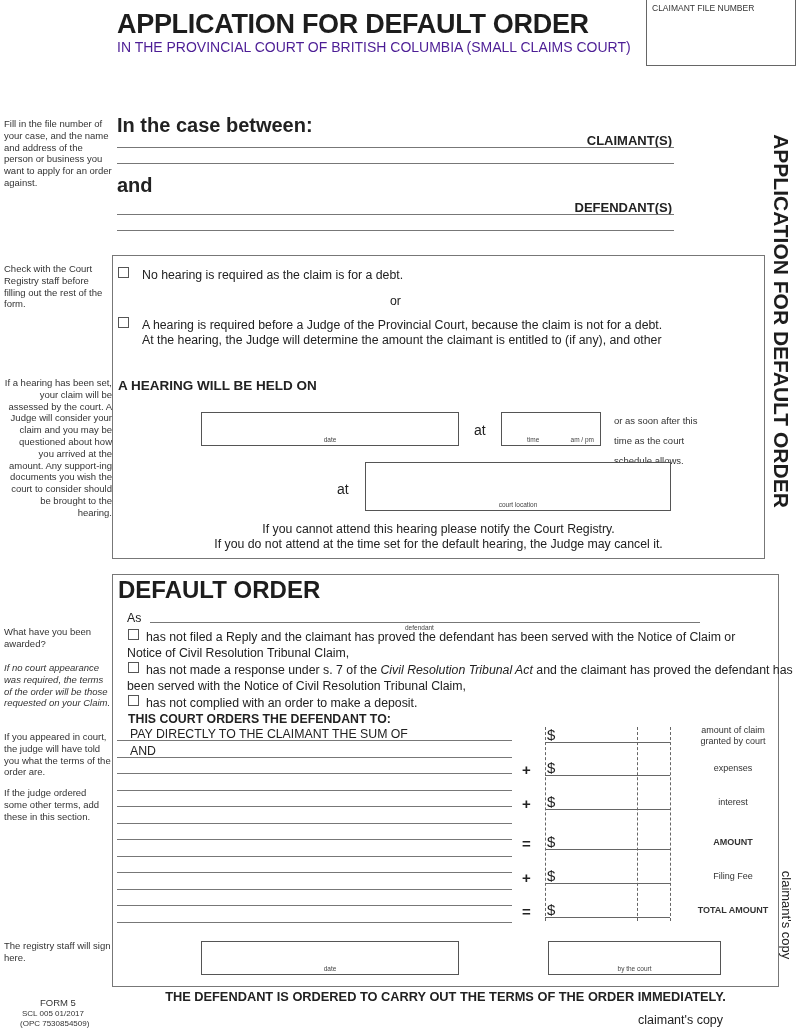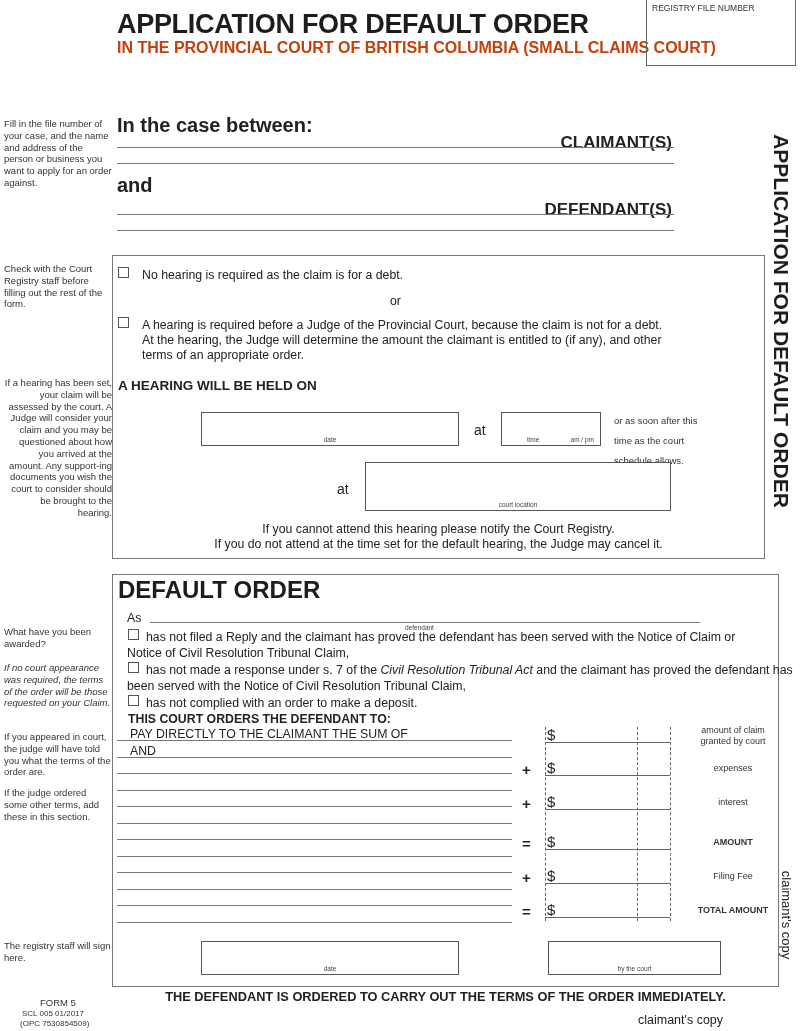--- a/index.html
+++ b/index.html
@@ -3,51 +3,51 @@
 <meta charset="utf-8">
 <style>
   html, body { margin: 0; padding: 0; }
   body {
     width: 800px; height: 1031px; position: relative; overflow: hidden;
     background: #ffffff; color: #222;
     font-family: "Liberation Sans", "DejaVu Sans", sans-serif;
   }
   .abs { position: absolute; }
   .title { left: 117px; top: 9px; font-size: 27px; font-weight: bold; letter-spacing: -0.3px; color: #1d1d1d; white-space: nowrap; }
-  .subtitle { left: 117px; top: 39px; font-size: 16px; color: #c2410c; white-space: nowrap; font-weight: bold; }
+  .subtitle { left: 117px; top: 39px; font-size: 14px; color: #4c1d95; white-space: nowrap; }
   .reg-box { left: 646px; top: 0px; width: 150px; height: 66px; border: 1px solid #666; border-top: none; box-sizing: border-box; }
   .reg-cell { height: 33px; font-size: 8.5px; padding: 3px 0 0 5px; box-sizing: border-box; color: #333; }
   .reg-cell + .reg-cell { border-top: 1px solid #666; }
   .side-note { left: 4px; font-size: 9.5px; line-height: 11.8px; color: #333; width: 108px; }
   .vert-title { left: 766px; top: 96px; width: 30px; height: 450px; }
   .vert-title span { position: absolute; left: 50%; top: 50%; transform: translate(-50%,-50%) rotate(90deg); font-size: 21px; font-weight: bold; white-space: nowrap; color: #1d1d1d; }
   .vert-copy { left: 775px; top: 860px; width: 22px; height: 110px; }
   .vert-copy span { position: absolute; left: 50%; top: 50%; transform: translate(-50%,-50%) rotate(90deg); font-size: 13px; white-space: nowrap; color: #222; }
   .case-label { font-weight: bold; font-size: 20px; color: #222; }
   .line { height: 0; border-top: 1.5px solid #777; }
-  .party-label { font-weight: bold; font-size: 17px; text-align: right; color: #222; }
+  .party-label { font-weight: bold; font-size: 13px; text-align: right; color: #222; }
   .box { border: 1px solid #777; box-sizing: border-box; }
   .chk { width: 11px; height: 11px; border: 1px solid #555; box-sizing: border-box; background: #fff; cursor: pointer; }
   .txt12 { font-size: 12.3px; color: #222; line-height: 15px; }
   .tiny { font-size: 6.5px; color: #444; }
   .hb { font-weight: bold; font-size: 13.5px; color: #222; }
   .inbox { border: 1px solid #555; box-sizing: border-box; background: #fff; }
   .dash-v { width: 0; border-left: 1px dashed #666; }
   .amt-label { font-size: 9px; color: #333; text-align: center; width: 90px; line-height: 11px; }
   .op { font-size: 15px; font-weight: bold; color: #222; }
   .dollar { font-size: 15px; color: #222; }
 </style>
 </head>
 <body>
 
 <div class="abs title">APPLICATION FOR DEFAULT ORDER</div>
 <div class="abs subtitle">IN THE PROVINCIAL COURT OF BRITISH COLUMBIA (SMALL CLAIMS COURT)</div>
 <div class="abs reg-box">
   <div class="reg-cell">
-    <span>REGISTRY FILE NUMBER</span>
+    <span>CLAIMANT FILE NUMBER</span>
   </div>
 </div>
 
 <div class="abs vert-title">
   <span>APPLICATION FOR DEFAULT ORDER</span>
 </div>
 
 <div class="abs side-note" style="top:118px;">Fill in the file number of your case, and the name and address of the person or business you want to apply for an order against.</div>
 <div class="abs side-note" style="top:263px;">Check with the Court Registry staff before filling out the rest of the form.</div>
 <div class="abs side-note" style="top:377px;text-align:right;">If a hearing has been set, your claim will be assessed by the court. A Judge will consider your claim and you may be questioned about how you arrived at the amount.  Any support-ing documents you wish the court to consider should be brought to the hearing.</div>
@@ -67,21 +67,20 @@
 <div class="abs line" style="left:117px; top:230px; width:557px;"></div>
 
 <div class="abs box" style="left:112px; top:255px; width:653px; height:304px;"></div>
 <div class="abs chk" style="left:118px; top:267px;"></div>
 <div class="abs txt12" style="left:142px; top:268px;">No hearing is required as the claim is for a debt.</div>
 <div class="abs txt12" style="left:390px; top:294px;">or</div>
 <div class="abs chk" style="left:118px; top:317px;"></div>
 <div class="abs txt12" style="left:142px; top:318px; white-space:nowrap;">
   <div>A hearing is required before a Judge of the Provincial Court, because the claim is not for a debt.</div>
   <div>At the hearing, the Judge will determine the amount the claimant is entitled to (if any), and other</div>
-  <div>terms of an appropriate order.</div>
 </div>
 <div class="abs hb" style="left:118px; top:378px;">A HEARING WILL BE HELD ON</div>
 
 <div class="abs inbox" style="left:201px; top:412px; width:258px; height:34px;">
   <div class="abs tiny" style="left:0; right:0; bottom:2px; text-align:center;">date</div>
 </div>
 <div class="abs" style="left:474px; top:422px; font-size:14px;">at</div>
 <div class="abs inbox" style="left:501px; top:412px; width:100px; height:34px;">
   <div class="abs tiny" style="left:25px; bottom:2px;">time</div>
   <div class="abs tiny" style="right:6px; bottom:2px;">am / pm</div>

